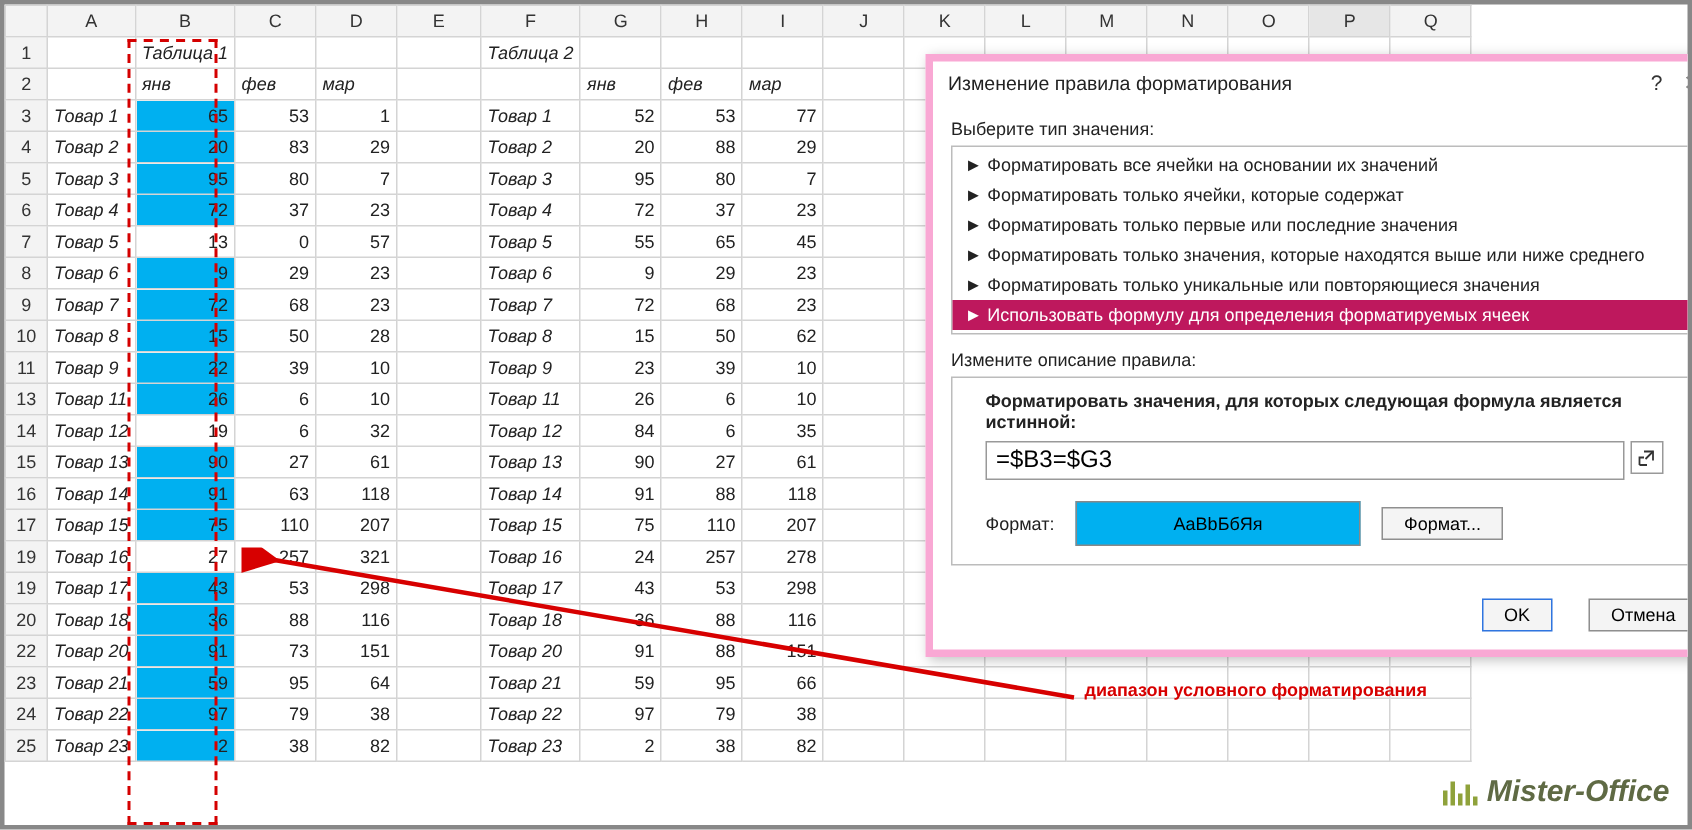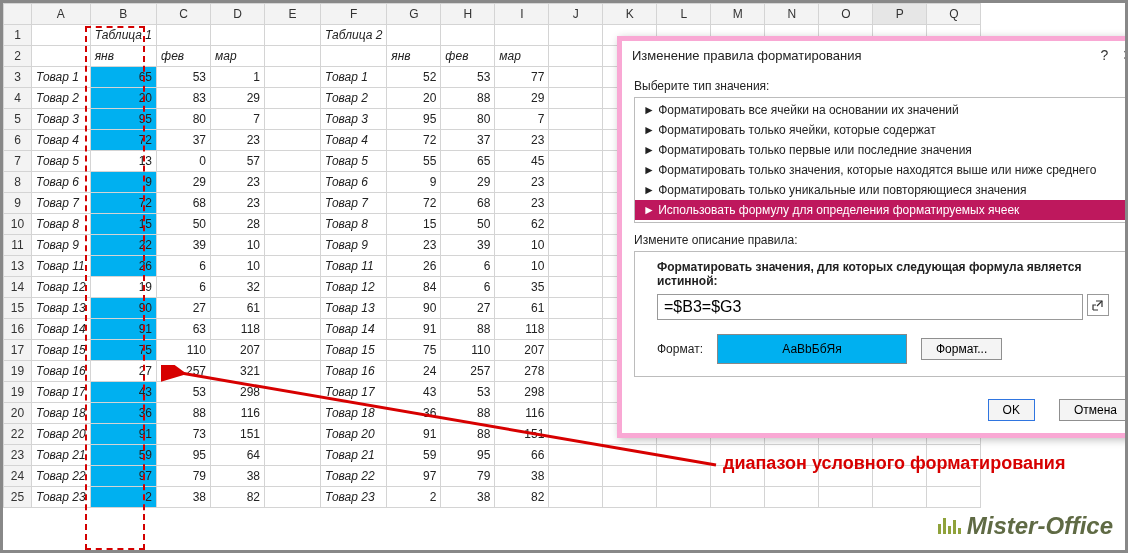--- a/index.html
+++ b/index.html
@@ -131,26 +131,26 @@
 
   
   .arrow {
     position:absolute;
     left: 158px; top: 362px;
     width: 560px; height: 110px;
     pointer-events:none;
   }
   .caption {
     position:absolute; left: 720px; top: 450px;
-    color:#d70000; font-weight:600; font-size:18px;
+    color:#d70000; font-weight:600; font-size:12px;
   }
   .logo {
     position:absolute; right:12px; bottom:10px;
     display:flex; align-items:center; gap:6px;
-    color:#5f6a44; font-weight:600; font-size:24px;
+    color:#5f6a44; font-weight:600; font-size:20px;
     font-style:italic;
   }
   .logo .bars { display:flex; gap:2px; align-items:flex-end; }
   .logo .bars span { width:3px; background:#8fa23b; display:block; }
   .logo .bars span:nth-child(1){height:10px}
   .logo .bars span:nth-child(2){height:16px}
   .logo .bars span:nth-child(3){height:8px}
   .logo .bars span:nth-child(4){height:14px}
   .logo .bars span:nth-child(5){height:6px}
 </style>

